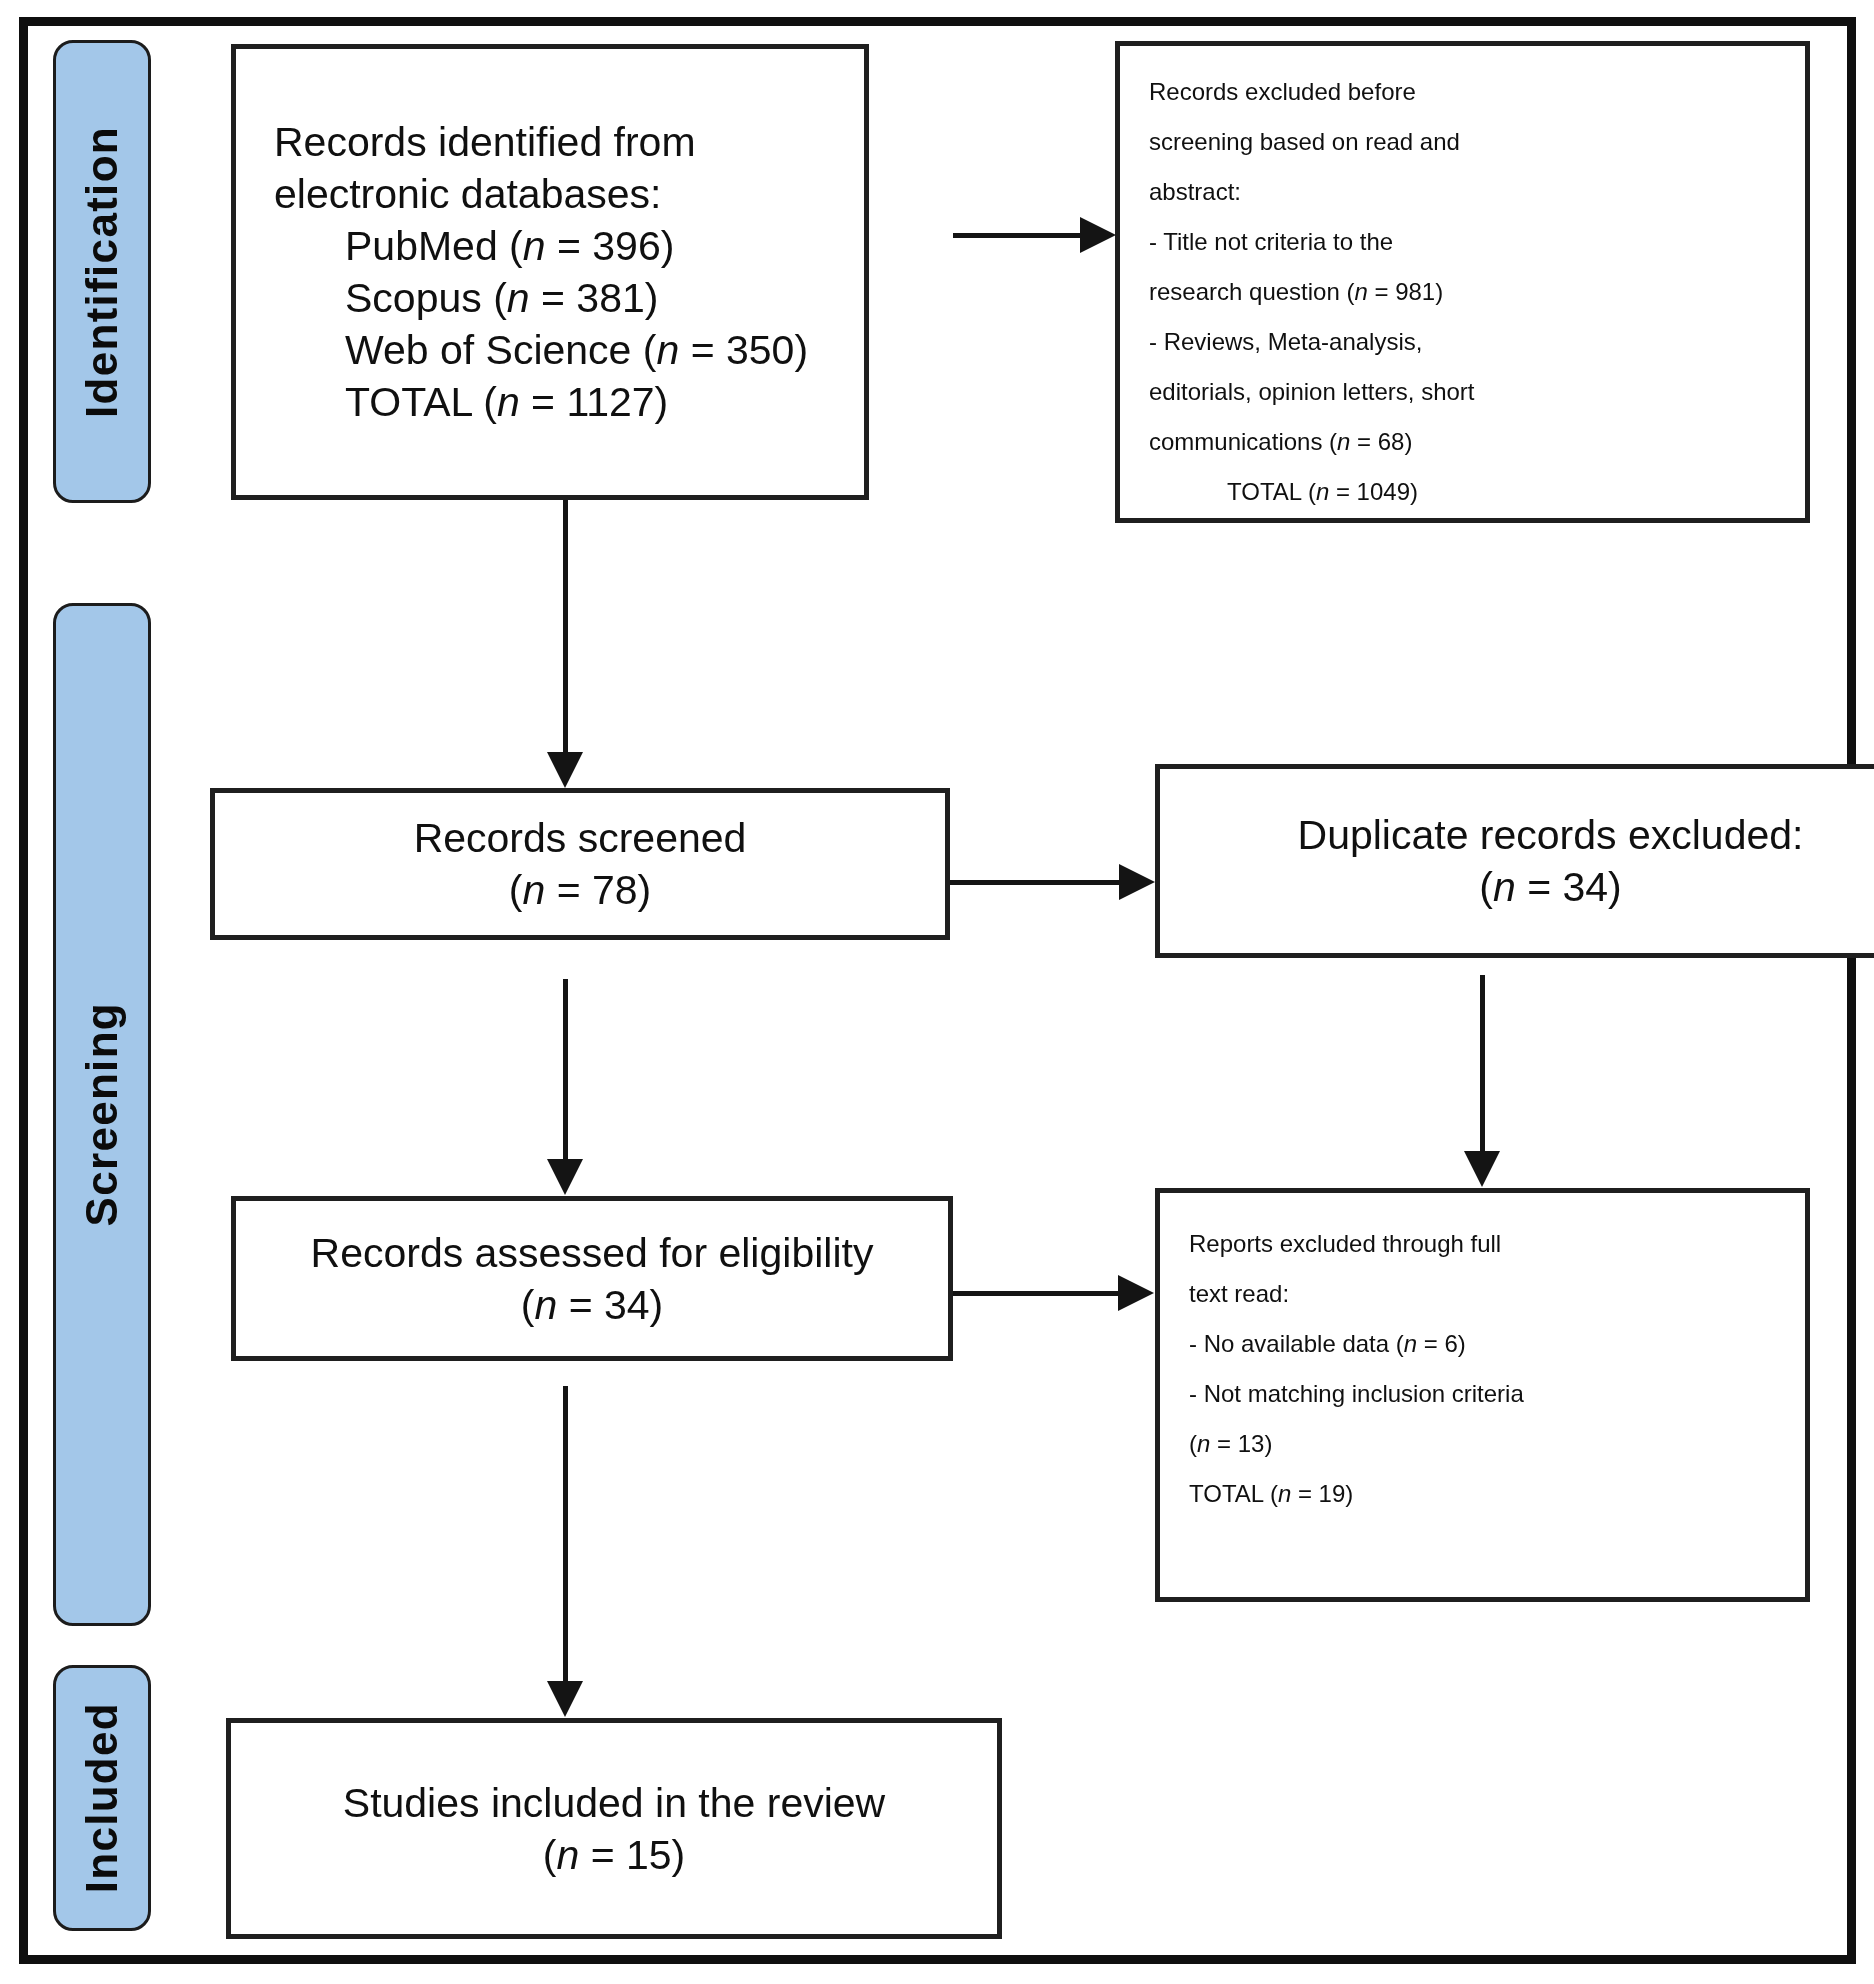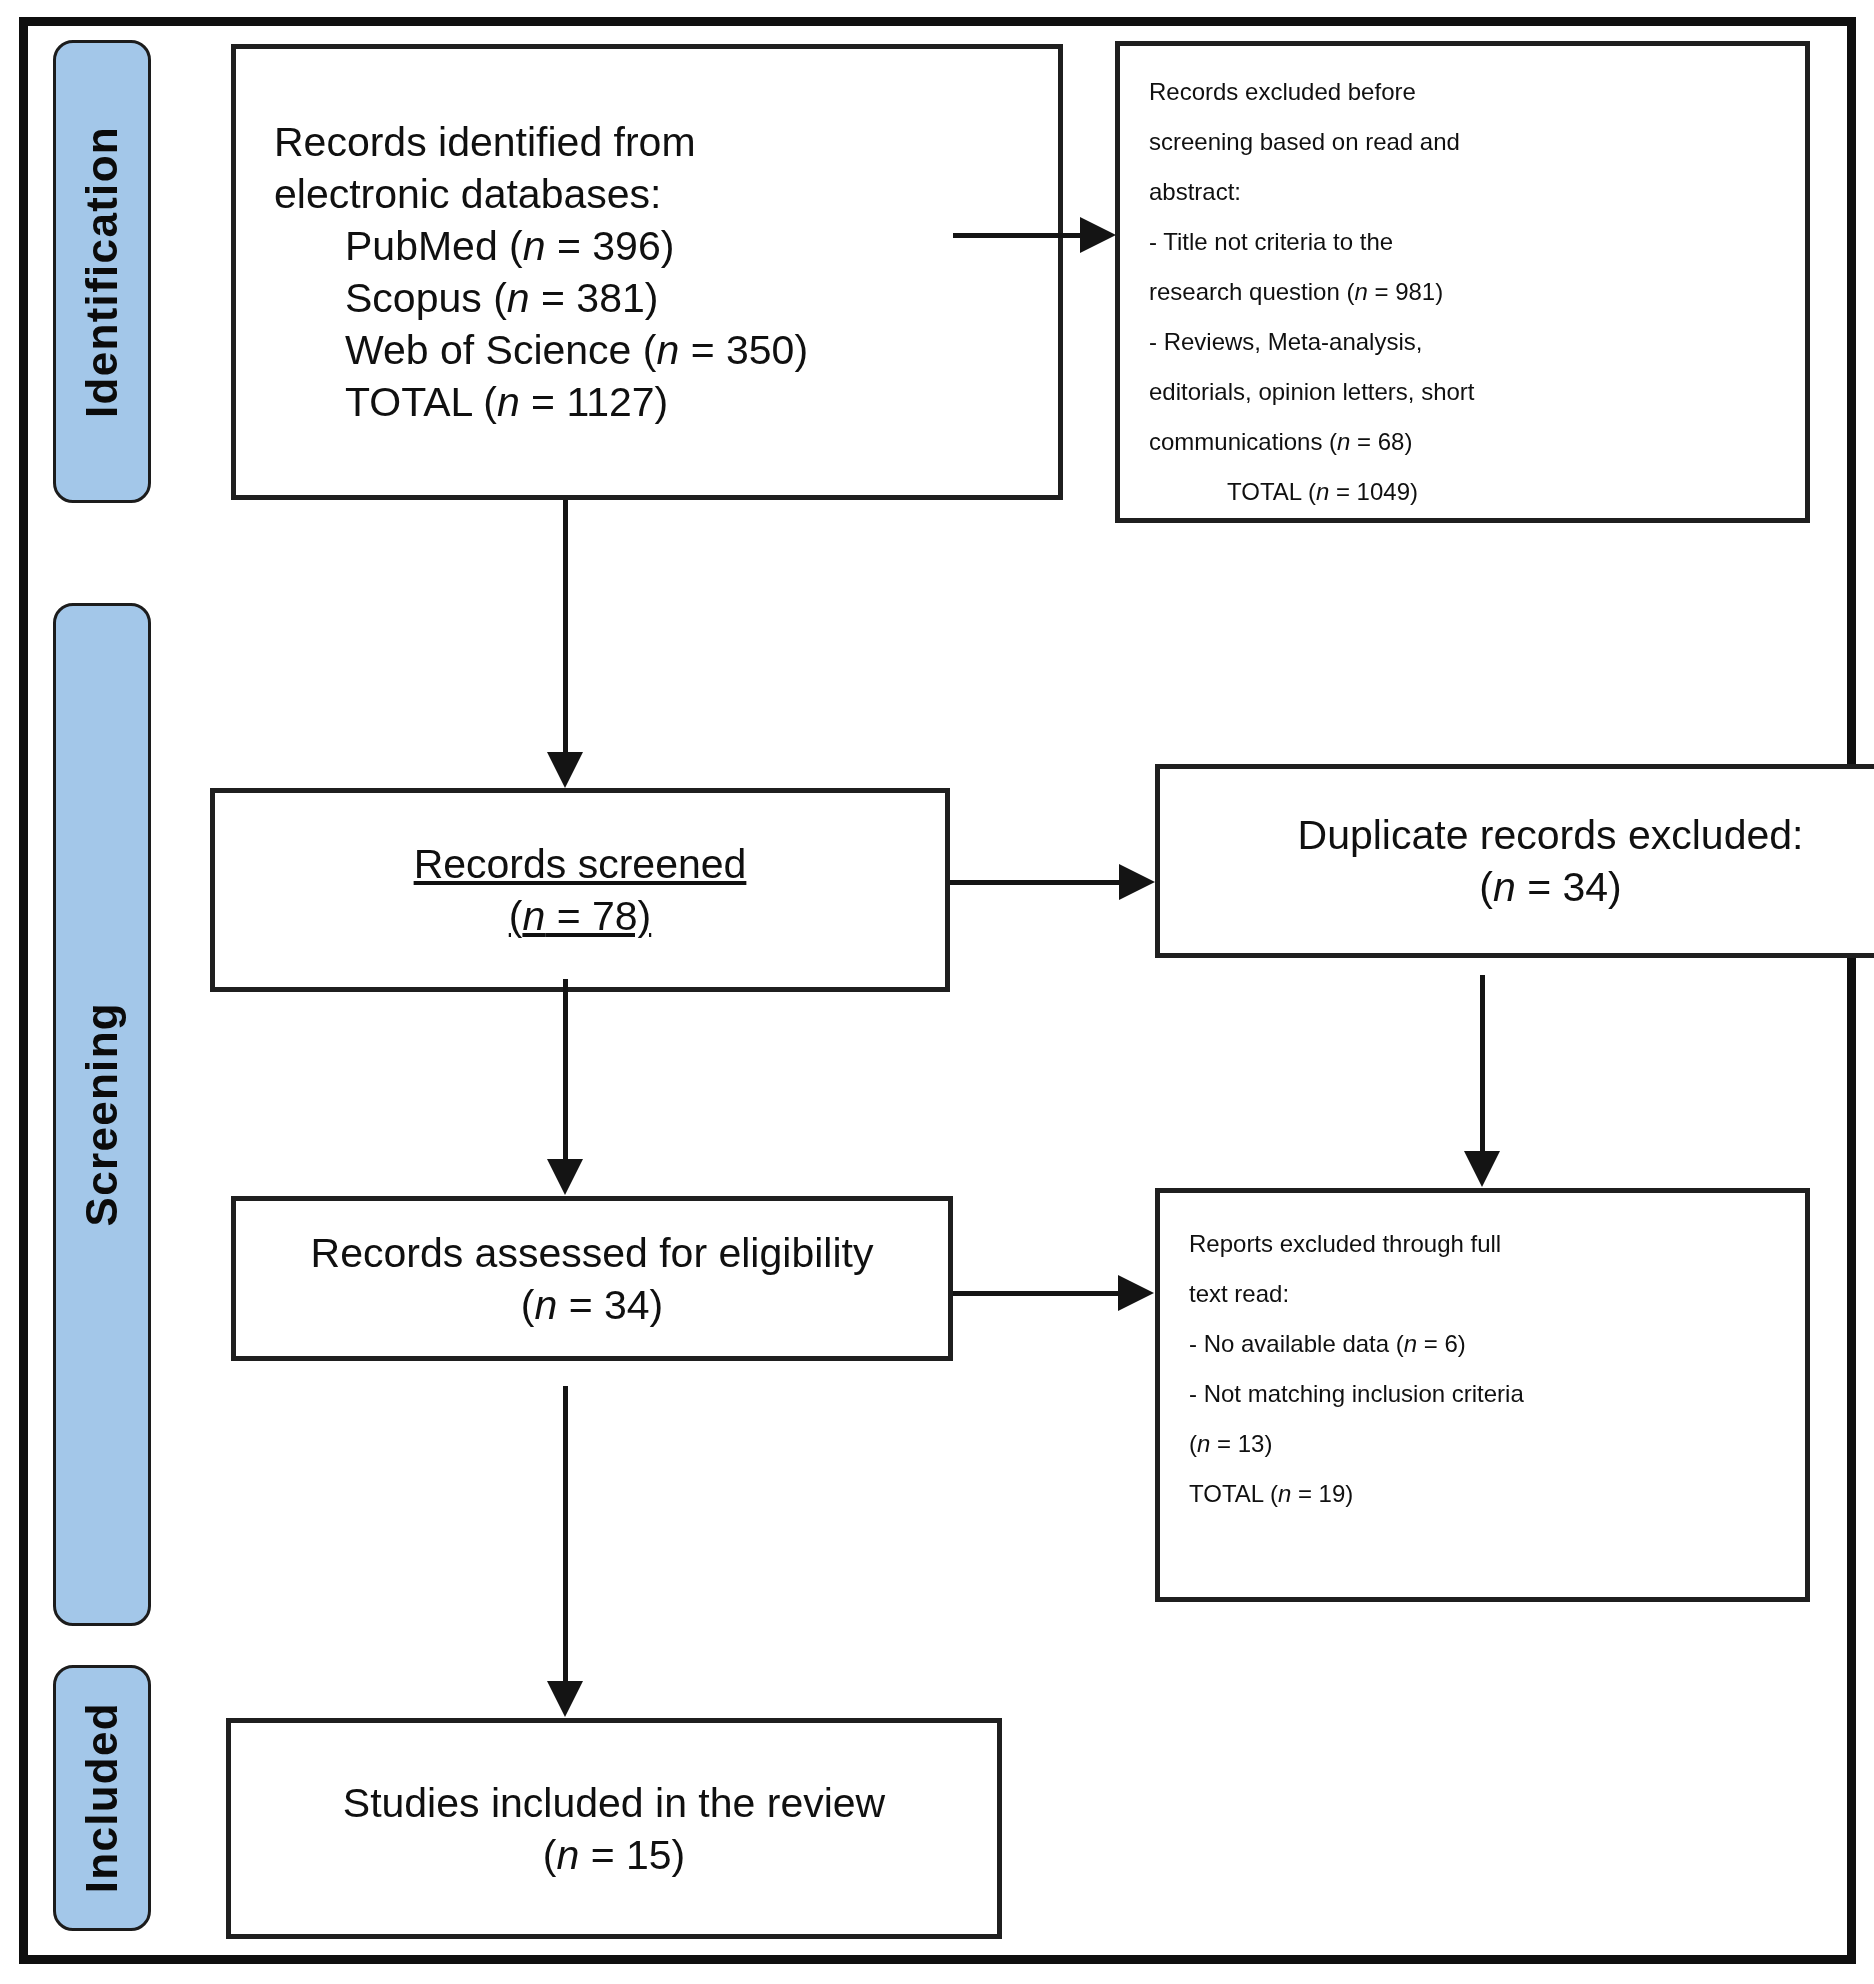--- a/index.html
+++ b/index.html
@@ -49,23 +49,23 @@
     box-sizing:border-box;
     display:flex;flex-direction:column;
   }
   .ln{font-size:41px;line-height:52px;white-space:nowrap;}
   .small .ln{font-size:24px;line-height:50px;}
   .leftalign{justify-content:center;align-items:flex-start;text-align:left;}
   .topalign{justify-content:flex-start;align-items:flex-start;text-align:left;}
   .centered{justify-content:center;align-items:center;text-align:center;}
   .indent1{padding-left:71px;}
   .indent2{padding-left:78px;}
-  .box-identified{left:231px;top:44px;width:832px;height:456px;padding-left:38px;}
+  .box-identified{left:231px;top:44px;width:638px;height:456px;padding-left:38px;}
   .box-excl-title{left:1115px;top:41px;width:695px;height:482px;padding:21px 9.3px 6.6px 29px;}
-  .box-screened{left:210px;top:788px;width:740px;height:204px;text-decoration:underline;}
+  .box-screened{left:210px;top:788px;width:740px;height:152px;}
   .box-duplicates{left:1155px;top:764px;width:791px;height:194px;}
   .box-eligibility{left:231px;top:1196px;width:722px;height:165px;}
   .box-excl-full{left:1155px;top:1188px;width:655px;height:414px;padding:26.4px 8px 6.6px 29px;}
   .box-included{left:226px;top:1718px;width:776px;height:221px;}
   
   .aline{position:absolute;background:var(--arrow);}
   .ahead{position:absolute;width:0;height:0;}
   .ahead.right{border-top:18.5px solid transparent;border-bottom:18.5px solid transparent;border-left:36px solid var(--arrow);}
   .ahead.down{border-left:18.5px solid transparent;border-right:18.5px solid transparent;border-top:36px solid var(--arrow);}
 </style>

